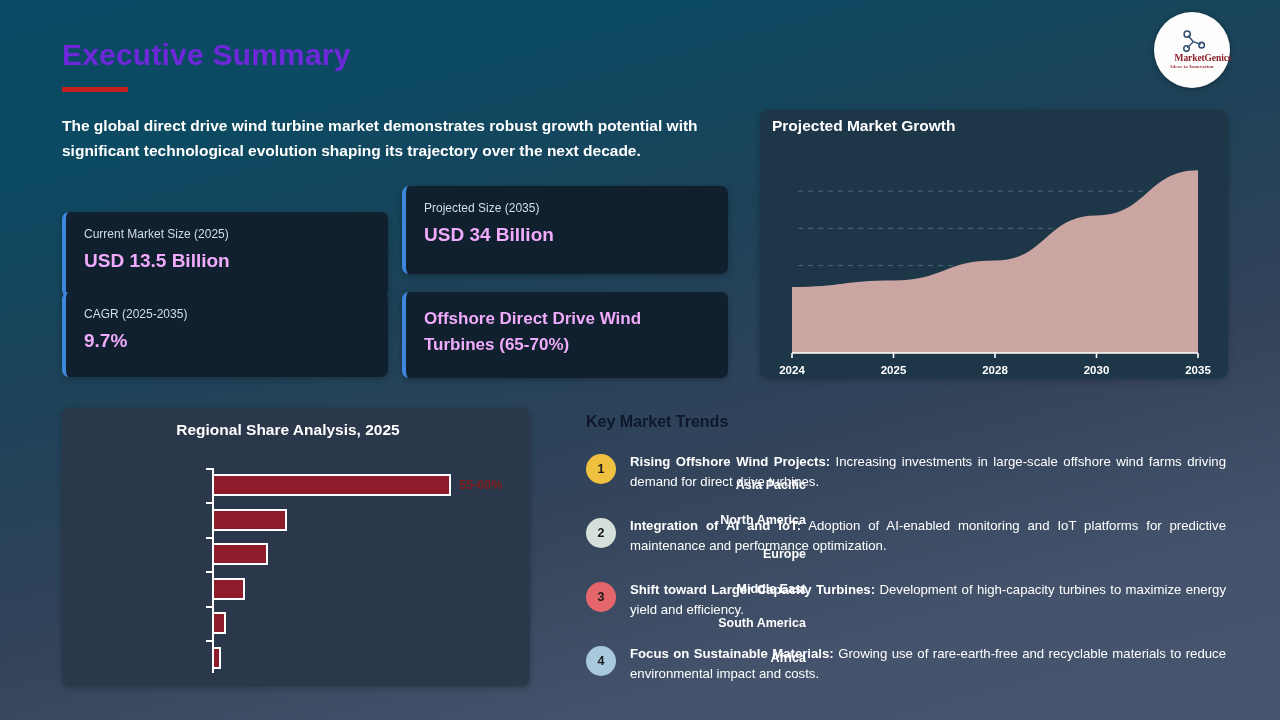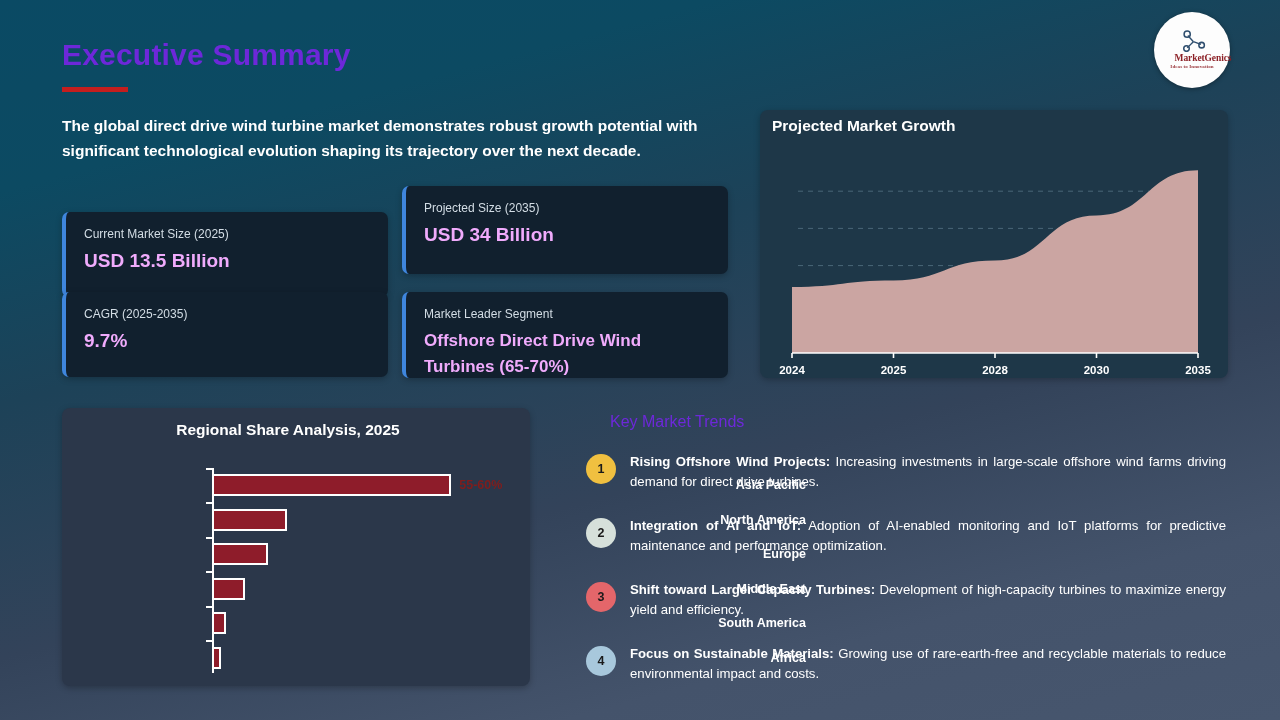--- a/index.html
+++ b/index.html
@@ -170,23 +170,22 @@
     left: 206px;
     width: 7px; height: 2px;
     background: #ffffff;
   }
 
   
   #trends-title {
     position: absolute;
     left: 586px; top: 413px;
     font-size: 16px;
-    font-weight: normal;
-    color: #6d28d9;
-    margin-left: 24px;
+    font-weight: bold;
+    color: #0f172a;
   }
   .trend-item {
     position: absolute;
     left: 586px;
     width: 640px;
     display: flex;
     align-items: flex-start;
   }
   .trend-badge {
     flex: 0 0 auto;
@@ -239,21 +238,20 @@
 </div>
 <div class="stat-card" id="stat-card-1" style="border-left-color: rgb(63, 134, 221);">
   <div class="stat-label">Projected Size (2035)</div>
   <div class="stat-value">USD 34 Billion</div>
 </div>
 <div class="stat-card" id="stat-card-2" style="border-left-color: rgb(63, 134, 221);">
   <div class="stat-label">CAGR (2025-2035)</div>
   <div class="stat-value">9.7%</div>
 </div>
 <div class="stat-card" id="stat-card-3" style="border-left-color: rgb(63, 134, 221);">
-  <div class="stat-label">Market Leader Segment</div>
   <div class="stat-value">Offshore Direct Drive Wind Turbines (65-70%)</div>
 </div>
 
 <div id="growth-panel">
   <div id="growth-title">Projected Market Growth</div>
   <svg id="growth-svg" width="468" height="234">
     <g id="growth-grid">
         <line x1="38" x2="434" y1="47.19626168224299" y2="47.19626168224299" stroke="#6d8c9e" stroke-width="1" stroke-dasharray="5 5" opacity=".55"></line>
         <line x1="38" x2="434" y1="84.39252336448598" y2="84.39252336448598" stroke="#6d8c9e" stroke-width="1" stroke-dasharray="5 5" opacity=".55"></line>
         <line x1="38" x2="434" y1="121.58878504672897" y2="121.58878504672897" stroke="#6d8c9e" stroke-width="1" stroke-dasharray="5 5" opacity=".55"></line>

